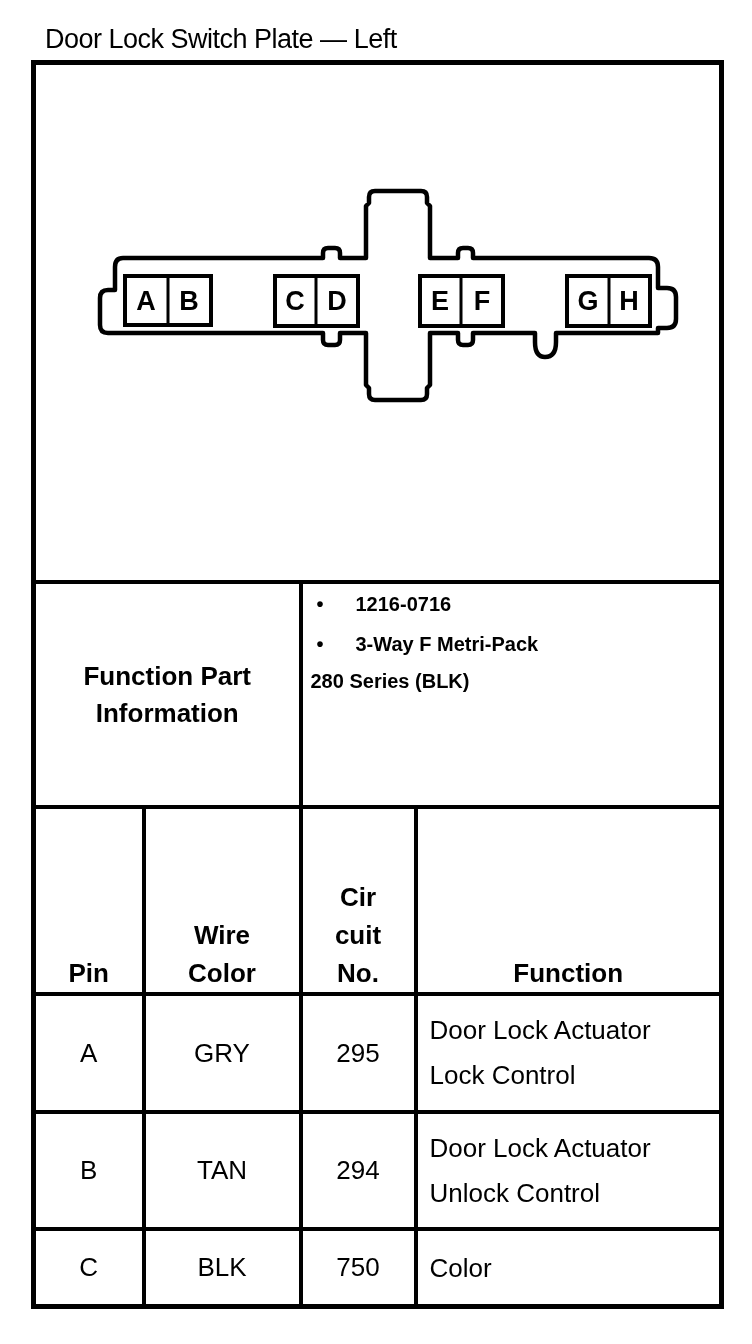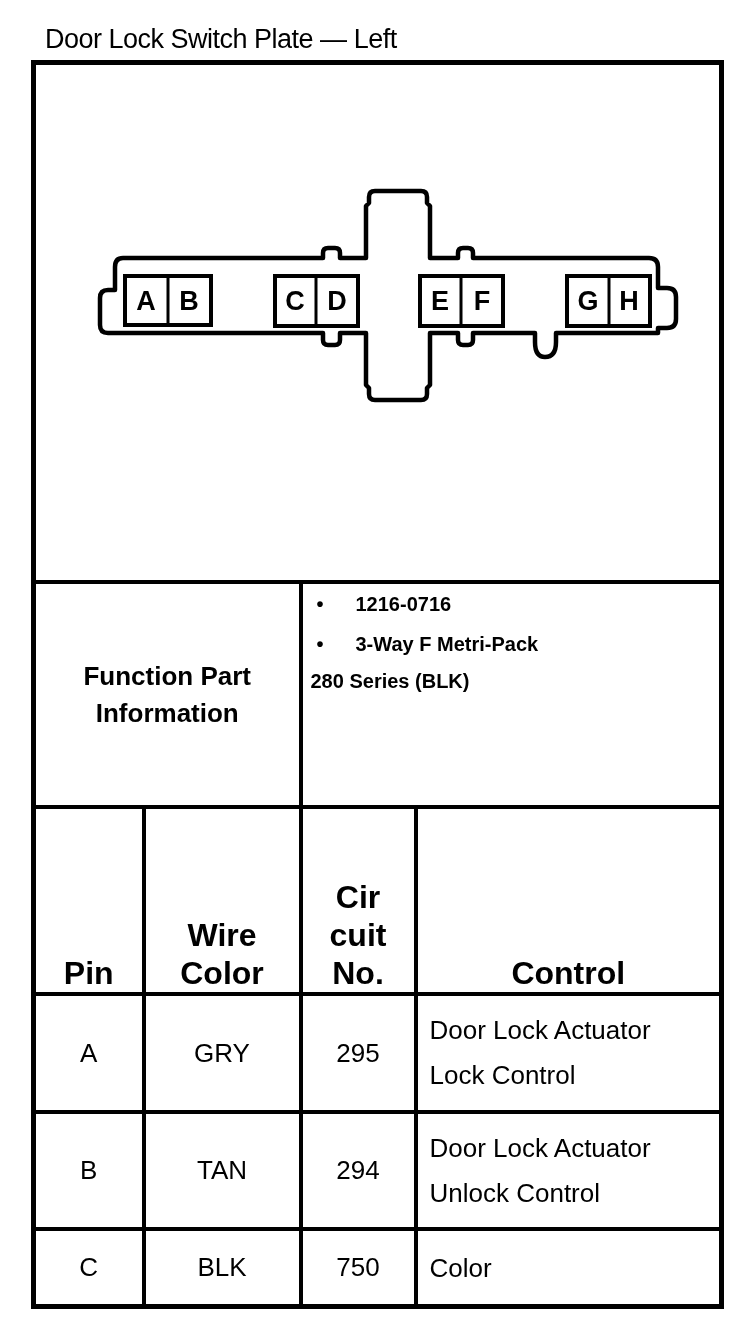--- a/index.html
+++ b/index.html
@@ -52,21 +52,21 @@
     font-weight: bold;
   }
   .bullet-line { line-height: 40px; padding-left: 14px; white-space: nowrap; }
   .bullet-line .bullet { display: inline-block; width: 39px; }
   .cont-line { line-height: 34px; white-space: nowrap; margin-left: 8px; }
 
   .header-row td {
     height: 183px;
     vertical-align: bottom;
     text-align: center;
-    font-size: 32px;
+    font-size: 26px;
     font-weight: bold;
     line-height: 38px;
     padding-bottom: 20px;
     white-space: pre-line;
   }
   .data-row td {
     font-size: 26px;
     text-align: center;
     vertical-align: middle;
   }
@@ -167,21 +167,21 @@
       </td>
     </tr>
 
     <tr class="header-row">
       <td>Pin</td>
       <td>Wire
 Color</td>
       <td>Cir
 cuit
 No.</td>
-      <td>Control</td>
+      <td>Function</td>
     </tr>
 
     <tr class="data-row row-a">
       <td>A</td>
       <td>GRY</td>
       <td>295</td>
       <td class="function-cell">Door Lock Actuator
 Lock Control</td>
     </tr>
 

